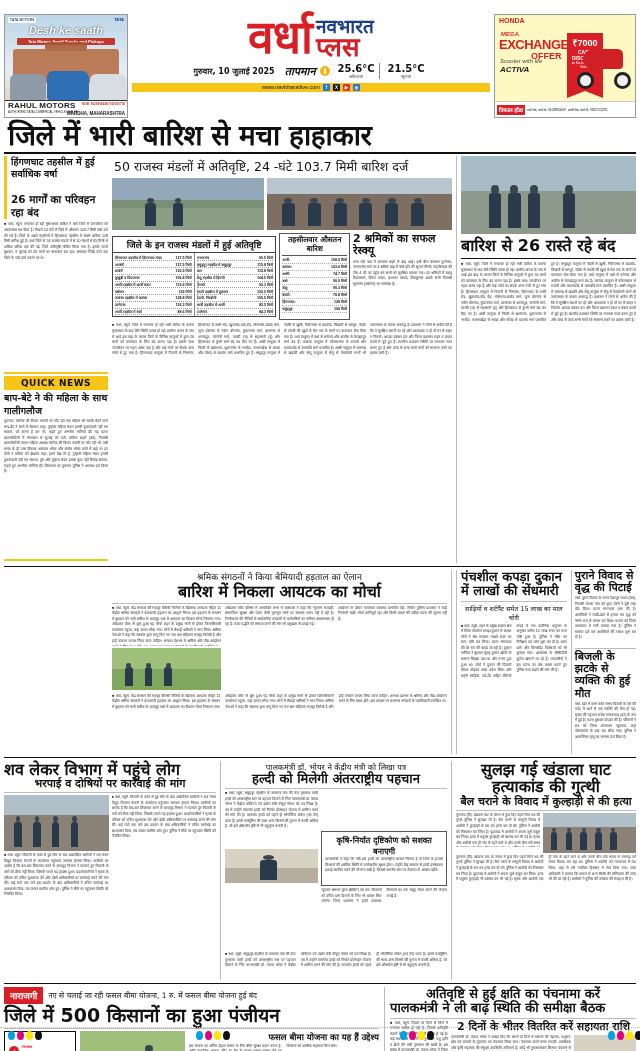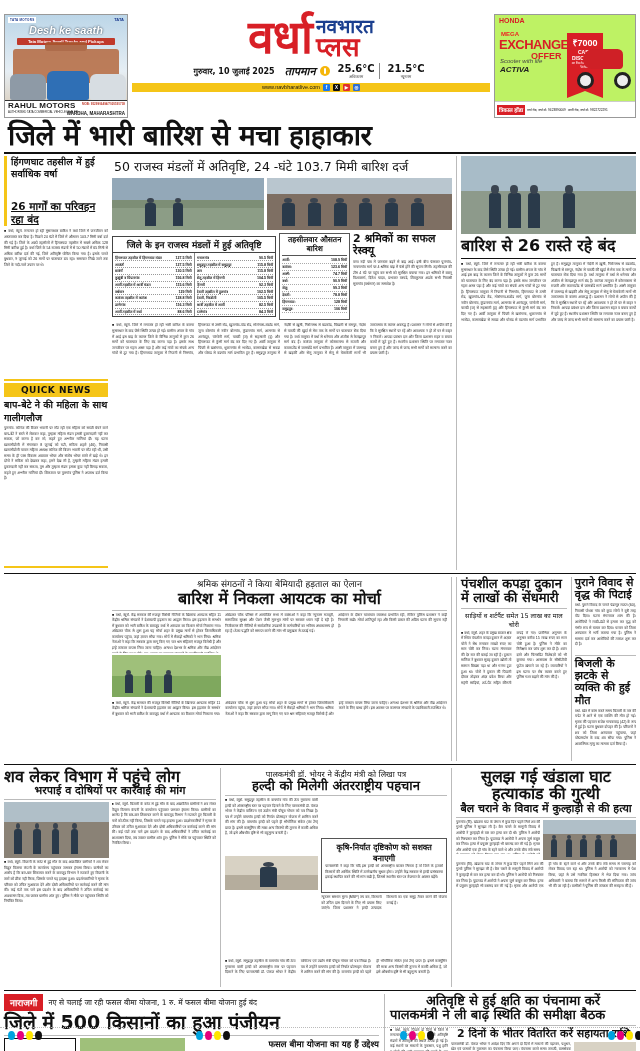--- a/index.html
+++ b/index.html
@@ -46,21 +46,21 @@
   .thermo:after { content:""; position:absolute; left:4px; top:2px; width:2px; height:6px; background:#fff; border-radius:1px;}
   .temp-val { font-size:10px; font-weight:bold; font-family:"DejaVu Sans", sans-serif; }
   .temp-sub { font-size:4px; display:block; text-align:center; color:#333;}
   .temp-cell { padding:0 4px; border-right:1px solid #888; }
   .temp-cell:last-child { border-right:none; }
   .web-strip { margin-top:4px; height:9px; background:#f5c518; display:flex; align-items:center; justify-content:center; gap:3px; }
   .web-url { font-size:5.5px; color:#111; font-family:"Liberation Sans", sans-serif;}
   .soc { width:7px; height:7px; font-size:4.5px; color:#fff; display:flex; align-items:center; justify-content:center; border-radius:1px; font-weight:bold;}
   .s-fb{background:#1877f2;} .s-x{background:#111;} .s-yt{background:#e02f2f;} .s-ig{background:#2f6fd0;}
 
-  .ad-right { width:142px; height:104px; background:#bef264; }
+  .ad-right { width:142px; height:104px; background:#fef9c3; }
   .ad-right .hlogo { position:absolute; top:2px; left:4px; font-size:7px; color:#d81f26; font-weight:bold;}
   .ad-right .mega { position:absolute; top:16px; left:6px; font-size:6px; font-weight:bold; color:#e22; }
   .ad-right .exch { position:absolute; top:22px; left:4px; font-size:13px; font-weight:bold; color:#d81f26; letter-spacing:-.5px;}
   .ad-right .offer { position:absolute; top:36px; left:36px; font-size:9px; font-weight:bold; color:#d81f26;}
   .ad-right .ribbon { position:absolute; top:18px; left:72px; width:36px; height:58px; background:#d81f26; color:#fff; text-align:center; padding-top:3px; }
   .ad-right .ribbon:after{content:"";position:absolute;bottom:-7px;left:0;border-left:18px solid #d81f26;border-right:18px solid #d81f26;border-bottom:7px solid transparent;}
   .ad-right .rb1 { font-size:9px; font-weight:bold; }
   .ad-right .rb2 { font-size:5px; font-weight:bold; }
   .ad-right .rb3 { font-size:3px; line-height:1.2; padding:1px 2px;}
   .ad-right .activa { position:absolute; top:50px; left:5px; font-size:8px; font-weight:bold; font-style:italic; color:#222; }
@@ -78,21 +78,21 @@
                color:#111; line-height:1.05; padding:3px 0 1px 4px; }
   .rule-thick { border-bottom:2px solid #111; margin:1px 0 2px; }
 
   .main-grid { display:flex; gap:4px; }
   .col-l { width:104px; }
   .col-c { flex:1; }
   .col-r { width:180px; border-left:1px solid #bbb; padding-left:4px; }
 
   .kicker-box { border-left:3px solid #f5c518; padding-left:4px; margin-bottom:3px; }
   .kicker { font-family:"DejaVu Sans", sans-serif; font-weight:bold; font-size:9.5px; line-height:1.25; color:#111; }
-  .kicker2 { font-family:"DejaVu Sans", sans-serif; font-weight:bold; font-size:10.5px; line-height:1.25; color:#111; margin-top:20px;text-decoration:underline;}
+  .kicker2 { font-family:"DejaVu Sans", sans-serif; font-weight:bold; font-size:10.5px; line-height:1.25; color:#111; margin-top:13px;}
 
   .deck { font-family:"DejaVu Sans", sans-serif; font-size:12.5px; font-weight:normal; color:#111; padding:2px 0 3px 2px; }
 
   .body-text { font-size:3.6px; line-height:1.55; text-align:justify; color:#222; font-family:"Liberation Sans", sans-serif; hyphens:auto; }
   .cols2 { column-count:2; column-gap:5px; }
   .cols3 { column-count:3; column-gap:5px; }
   .cols4 { column-count:4; column-gap:4px; }
 
   .photo { background:#9fb3a2; position:relative; overflow:hidden; border:0; }
   .photo.flood { background:linear-gradient(#93a8b8 0 42%, #7d8e76 42% 58%, #8c9d86 58% 100%); }

